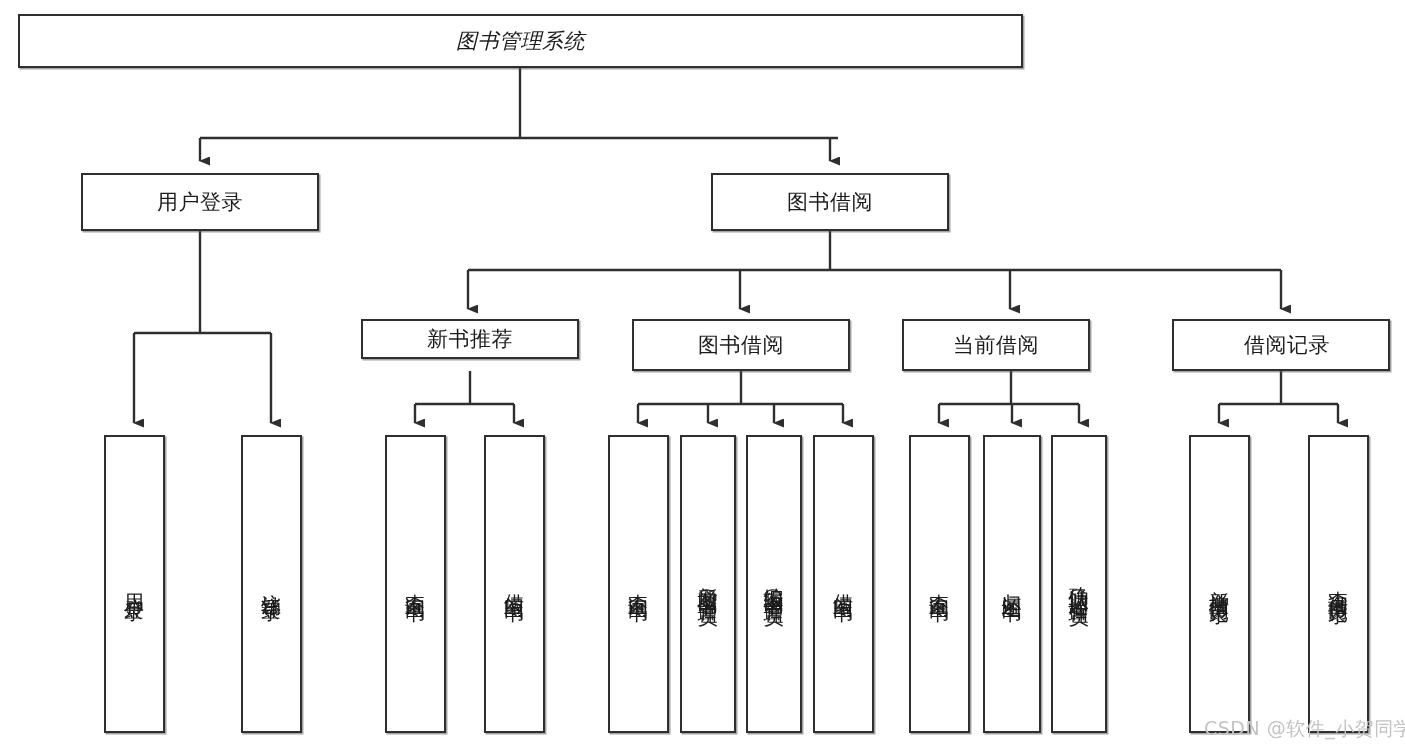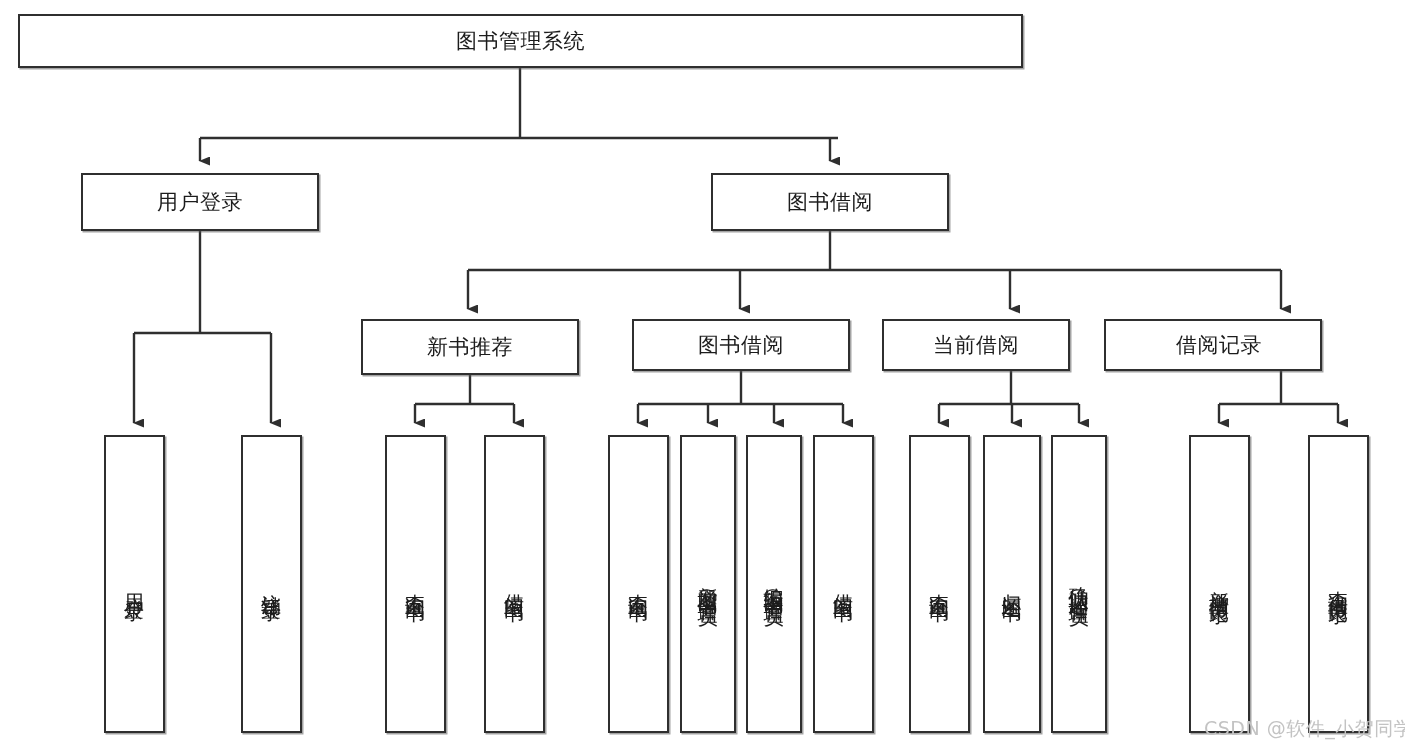--- a/index.html
+++ b/index.html
@@ -117,39 +117,39 @@
       <path d="M1079,404 L1079,423" marker-end="url(#arrow)"></path>
 
       <path d="M1281,371 L1281,404"></path>
       <path d="M1219,404 L1338,404"></path>
       <path d="M1219,404 L1219,423" marker-end="url(#arrow)"></path>
       <path d="M1338,404 L1338,423" marker-end="url(#arrow)"></path>
     </g>
   </svg>
 
   <div id="nodes-layer">
-      <div class="node" style="left: 18px; top: 14px; width: 1005px; height: 54px;">
+      <div class="node" style="left: 18px; top: 14px; width: 1005px; height: 54px; font-style: italic;">
         <div class="node-label">图书管理系统</div>
       </div>
       <div class="node" style="left: 81px; top: 173px; width: 238px; height: 58px;">
         <div class="node-label">用户登录</div>
       </div>
       <div class="node" style="left: 711px; top: 173px; width: 238px; height: 58px;">
         <div class="node-label">图书借阅</div>
       </div>
-      <div class="node" style="left: 361px; top: 319px; width: 218px; height: 56px;">
+      <div class="node" style="left: 361px; top: 319px; width: 218px; height: 40px;">
         <div class="node-label">新书推荐</div>
       </div>
       <div class="node" style="left: 632px; top: 319px; width: 218px; height: 52px;">
         <div class="node-label">图书借阅</div>
       </div>
-      <div class="node" style="left: 882px; top: 319px; width: 188px; height: 52px; align-items: center;">
+      <div class="node" style="left: 902px; top: 319px; width: 188px; height: 52px; align-items: center;">
         <div class="node-label">当前借阅</div>
       </div>
-      <div class="node" style="left: 1104px; top: 319px; width: 218px; height: 52px; padding-left: 12px;">
+      <div class="node" style="left: 1172px; top: 319px; width: 218px; height: 52px; padding-left: 12px;">
         <div class="node-label">借阅记录</div>
       </div>
       <div class="node vertical" style="left: 104px; top: 435px; width: 61px; height: 298px;">
         <div class="node-label">用户登录</div>
       </div>
       <div class="node vertical" style="left: 241px; top: 435px; width: 61px; height: 298px;">
         <div class="node-label">注销登录</div>
       </div>
       <div class="node vertical" style="left: 385px; top: 435px; width: 61px; height: 298px;">
         <div class="node-label">查询图书</div>

